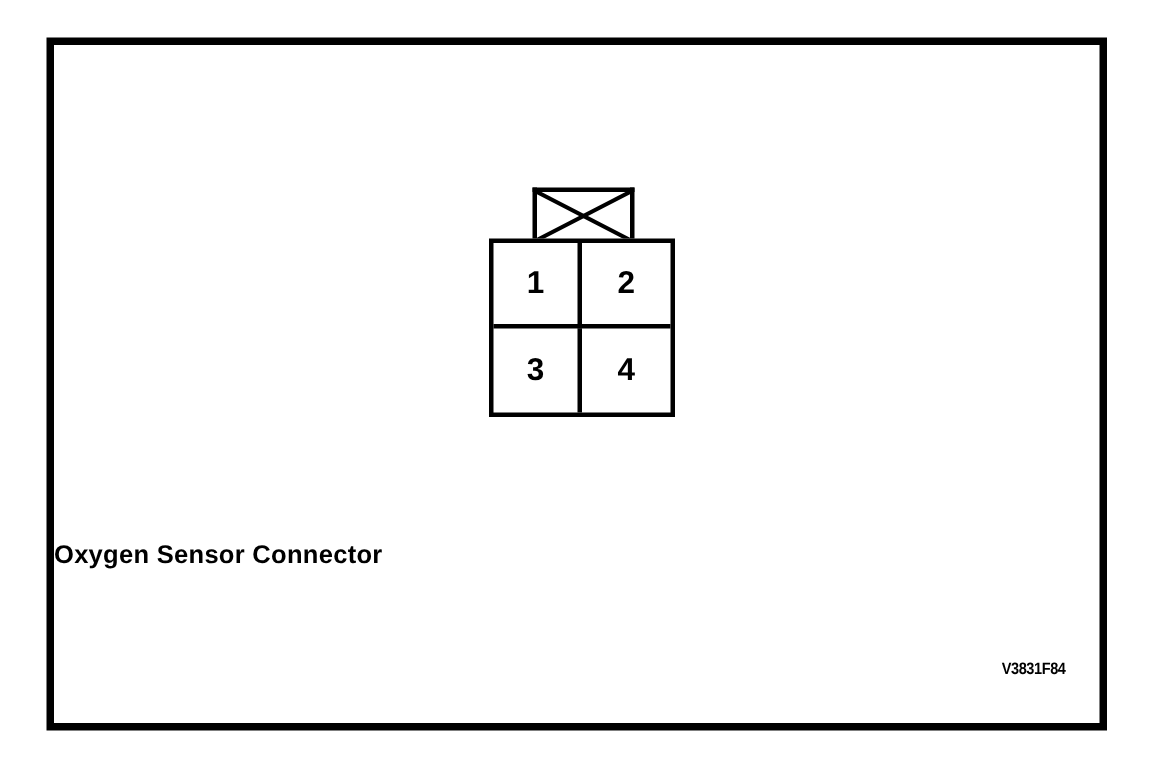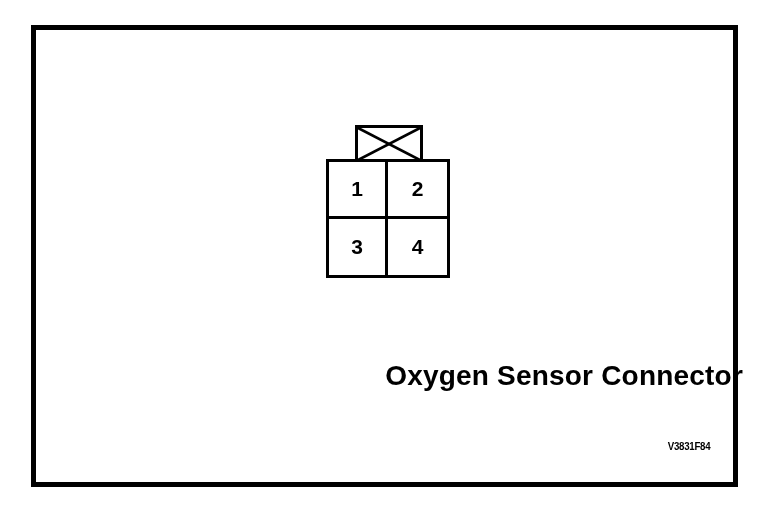--- a/index.html
+++ b/index.html
@@ -78,22 +78,22 @@
   }
   .pin-cell.col-left  { border-right: 3px solid #000000; }
   .pin-cell.row-top   { border-bottom: 3px solid #000000; }
 
   
   #caption {
     position: absolute;
     left: 0;
     top: 330px;
     width: 707px;
-    text-align: right;
-    font-size: 28px;
+    text-align: left;
+    font-size: 17px;
     font-weight: bold;
     color: #000000;
     letter-spacing: 0.2px;
     font-family: "Liberation Sans", sans-serif;
   }
 
   
   #figure-code {
     position: absolute;
     right: 23px;

